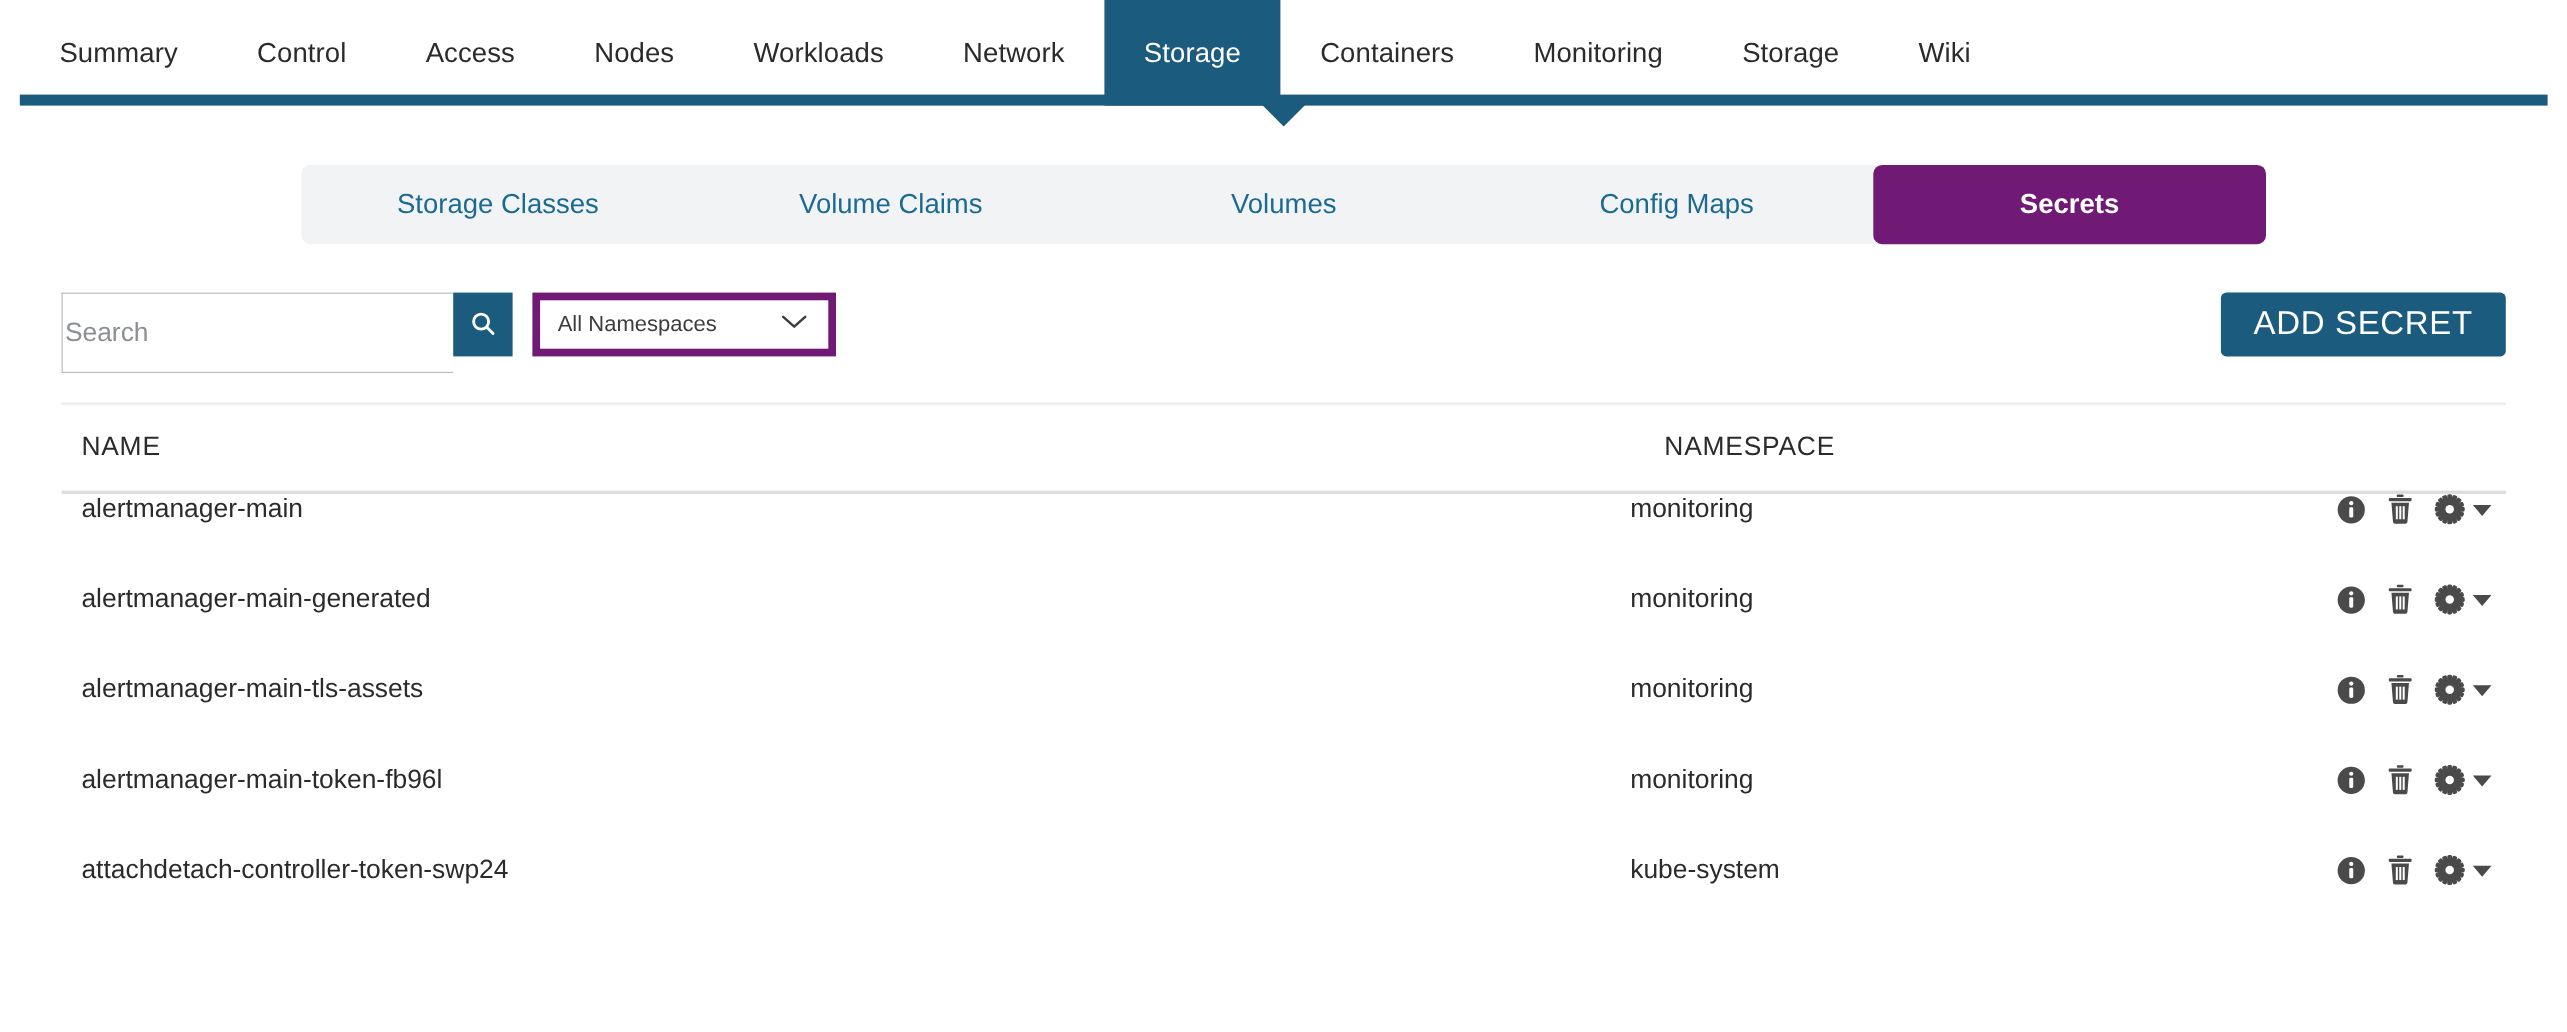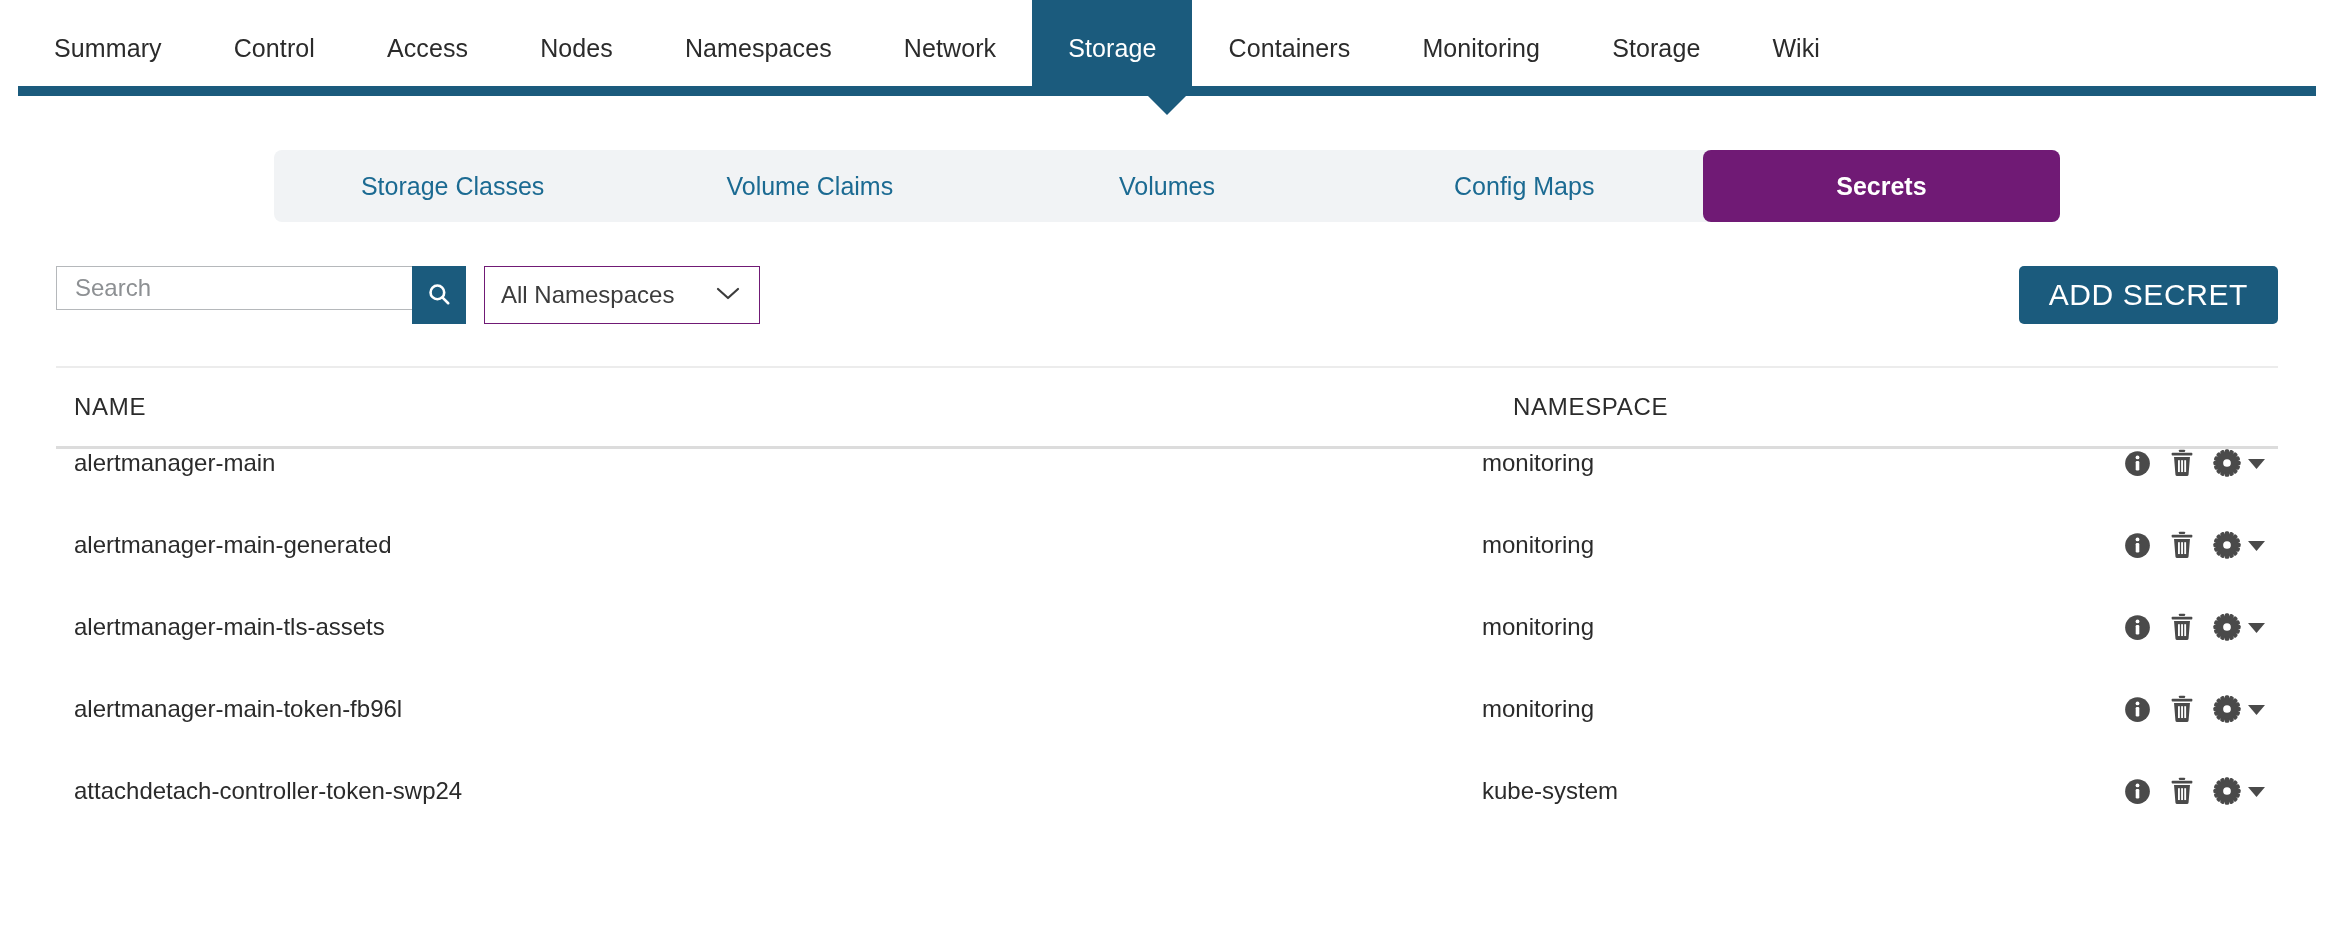--- a/index.html
+++ b/index.html
@@ -106,24 +106,24 @@
     display: flex;
     align-items: center;
     height: 58px;
   }
   .search-group {
     display: flex;
     height: 58px;
   }
   .search-input {
     width: 356px;
-    height: 44px;
+    height: 73px;
     border: 1px solid #b5b8bb;
     border-right: none;
-    padding: 0 18px;
+    padding: 0 2px;
     font-size: 24px;
     color: #0369a1;
     font-family: "Liberation Sans", sans-serif;
     outline: none;
     background: #ffffff;
   }
   .search-input::placeholder { color: #8d9093; }
   .search-btn {
     width: 54px;
     height: 58px;
@@ -131,26 +131,26 @@
     border: none;
     display: flex;
     align-items: center;
     justify-content: center;
     cursor: pointer;
   }
   .ns-select {
     margin-left: 18px;
     width: 276px;
     height: 58px;
-    border: 1px solid #701a75;
+    border: 7px solid #701a75;
     background: #ffffff;
     display: flex;
     align-items: center;
     padding: 0 16px;
-    font-size: 24px;
+    font-size: 20px;
     color: #3c3c3c;
     cursor: pointer;
     justify-content: space-between;
   }
 
   .spacer { flex: 1; }
 
   .add-btn {
     background: #1b5b7d;
     color: #ffffff;
@@ -220,21 +220,21 @@
 </style>
 </head>
 <body>
 
 <div class="topnav">
   <ul class="topnav-list" id="topnav-list">
       <li class="topnav-item">Summary</li>
       <li class="topnav-item">Control</li>
       <li class="topnav-item">Access</li>
       <li class="topnav-item">Nodes</li>
-      <li class="topnav-item">Namespaces</li>
+      <li class="topnav-item">Workloads</li>
       <li class="topnav-item">Network</li>
       <li class="topnav-item active">Storage<span class="topnav-pointer"></span></li>
       <li class="topnav-item">Containers</li>
       <li class="topnav-item">Monitoring</li>
       <li class="topnav-item">Storage</li>
       <li class="topnav-item">Wiki</li>
     </ul>
   <div class="topnav-bar"></div>
 </div>
 

